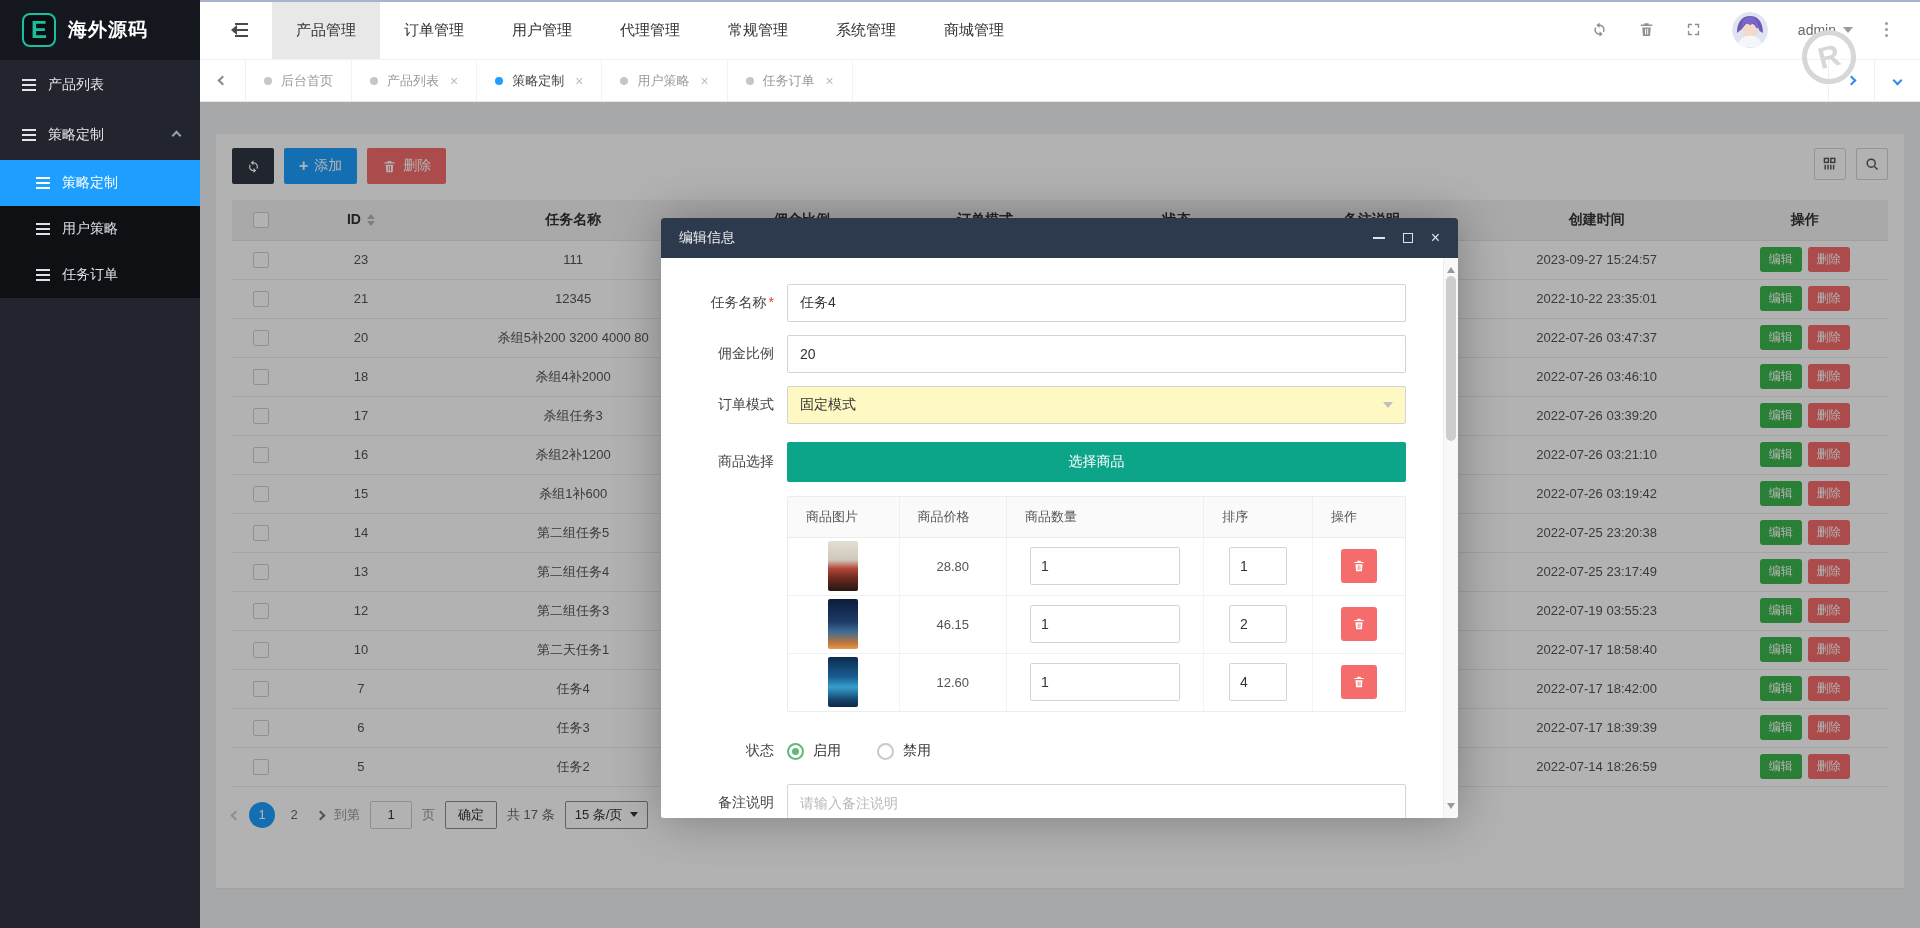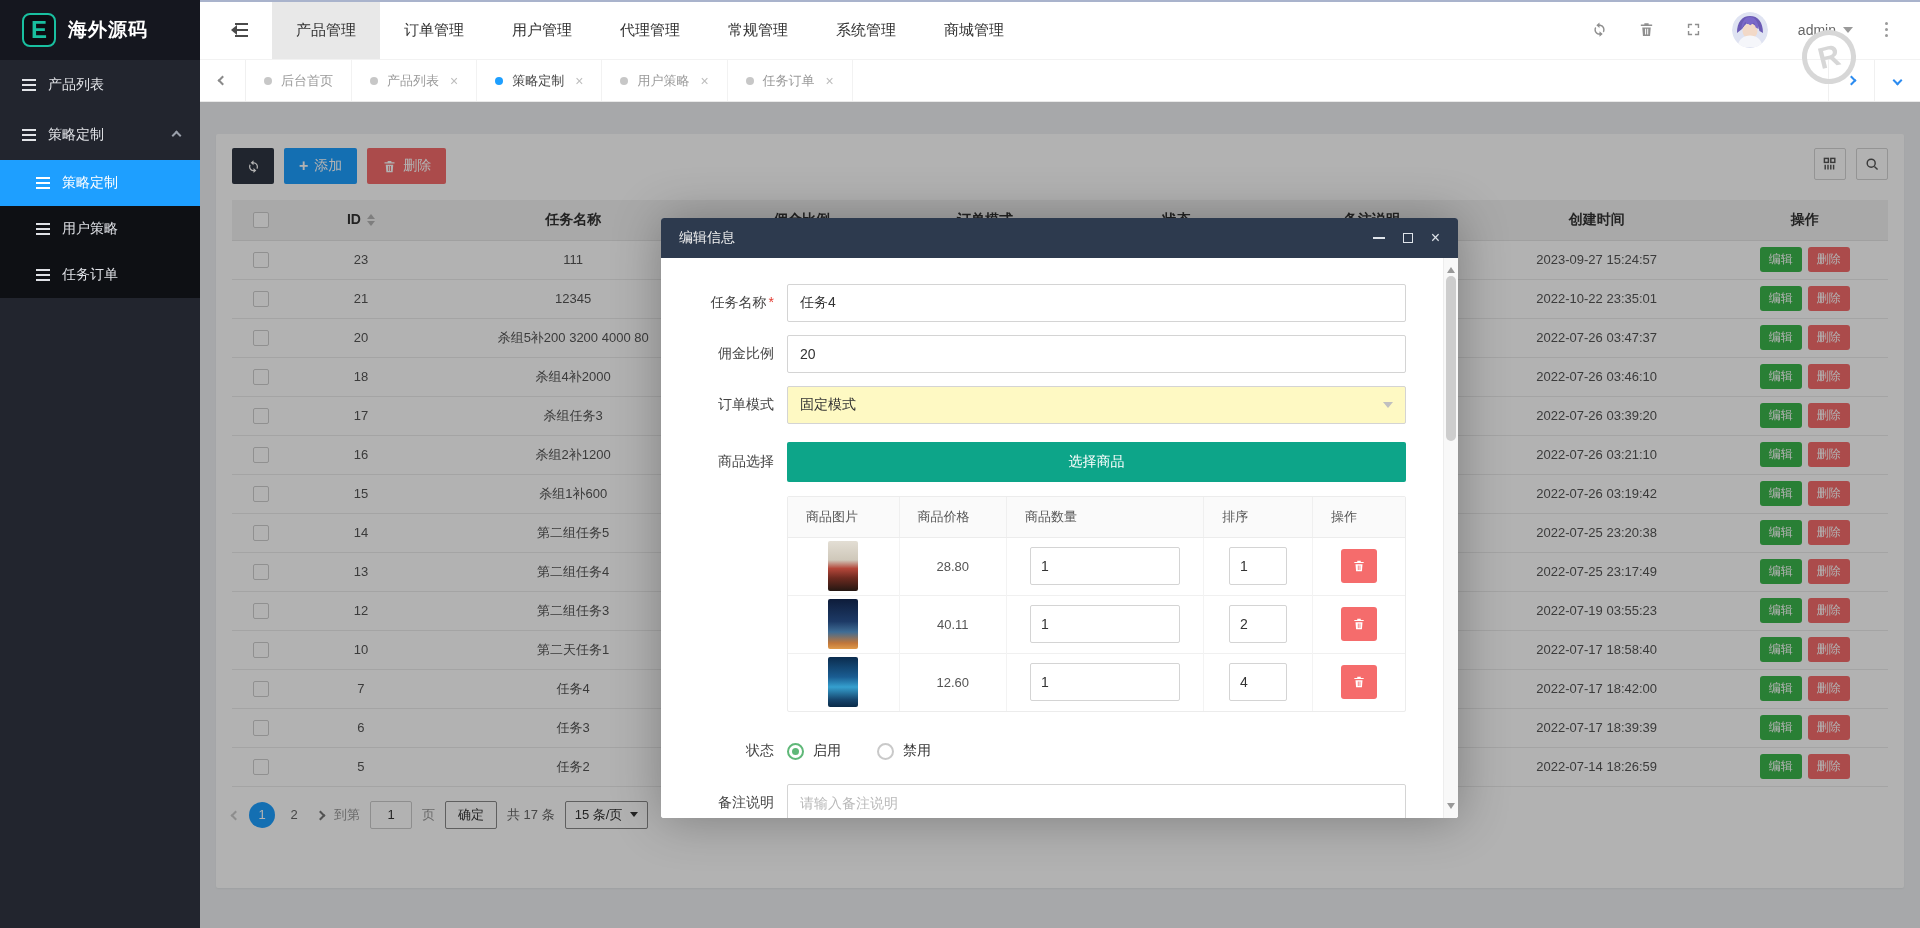--- a/index.html
+++ b/index.html
@@ -606,21 +606,21 @@
                         <td><button class="trash-btn">
                             <svg viewBox="0 0 24 24">
                               <path d="M9 3h6v2h5v2H4V5h5V3zm-3 6h12l-1 12H7L6 9zm4 2v8h1.4v-8H10zm3 0v8h1.4v-8H13z"></path>
                             </svg>
                           </button></td>
                       </tr>
                       <tr>
                         <td>
                           <div class="poster p2"></div>
                         </td>
-                        <td>40.11</td>
+                        <td>46.15</td>
                         <td><input class="qty-input" value="1" style=""></td>
                         <td><input class="sort-input" value="2" style=""></td>
                         <td><button class="trash-btn">
                             <svg viewBox="0 0 24 24">
                               <path d="M9 3h6v2h5v2H4V5h5V3zm-3 6h12l-1 12H7L6 9zm4 2v8h1.4v-8H10zm3 0v8h1.4v-8H13z"></path>
                             </svg>
                           </button></td>
                       </tr>
                       <tr>
                         <td>

